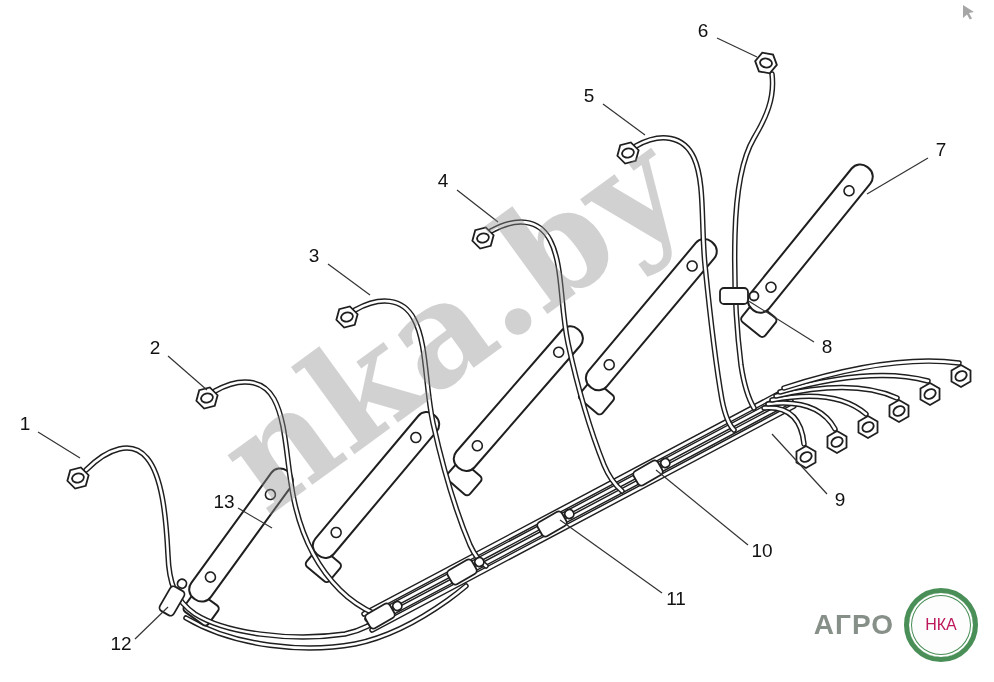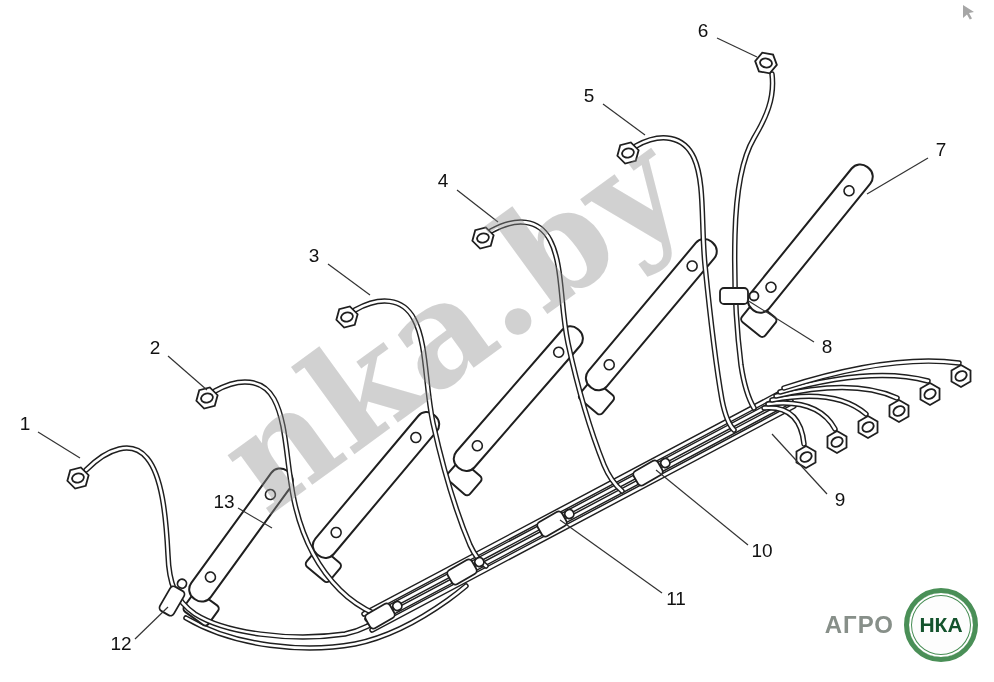--- a/index.html
+++ b/index.html
@@ -14,25 +14,25 @@
   .nut-shape{fill:#ffffff;stroke:#1f1f1f;stroke-width:1.8;}
   .clamp-shape{fill:#ffffff;stroke:#1f1f1f;stroke-width:1.8;}
   .callout-text{font:19px "Liberation Sans", sans-serif;fill:#111111;
                 text-anchor:middle;dominant-baseline:middle;}
   .leader{stroke:#333333;stroke-width:1.2;}
   .watermark{position:absolute;left:150px;top:240px;width:600px;text-align:center;
              transform:rotate(-36deg);font-family:"DejaVu Serif", serif;
              font-size:142px;font-weight:600;color:#8f8f8f;opacity:0.40;
              pointer-events:none;white-space:nowrap;}
   .logo{position:absolute;right:16px;bottom:20px;display:flex;align-items:center;gap:10px;}
-  .logo-prefix{font-size:24px;font-weight:bold;letter-spacing:1px;color:#878f89;}
+  .logo-prefix{font-size:28px;font-weight:bold;letter-spacing:1px;color:#878f89;}
   .logo-badge{width:64px;height:64px;border-radius:50%;border:5px solid #4a8f57;
               display:flex;align-items:center;justify-content:center;background:#fdfdfd;
               box-shadow:inset 0 0 0 2px #ffffff, inset 0 0 0 3px #4a8f57;}
-  .logo-badge span{font-size:21px;font-weight:bold;color:#14532d;}
+  .logo-badge span{font-size:16px;font-weight:normal;color:#be185d;}
   .corner-icon{position:absolute;left:960px;top:4px;}
 </style>
 </head>
 <body>
 
 <div class="page">
 
   <svg id="diagram-svg" width="994" height="682" viewBox="0 0 994 682">
     <defs>
 

